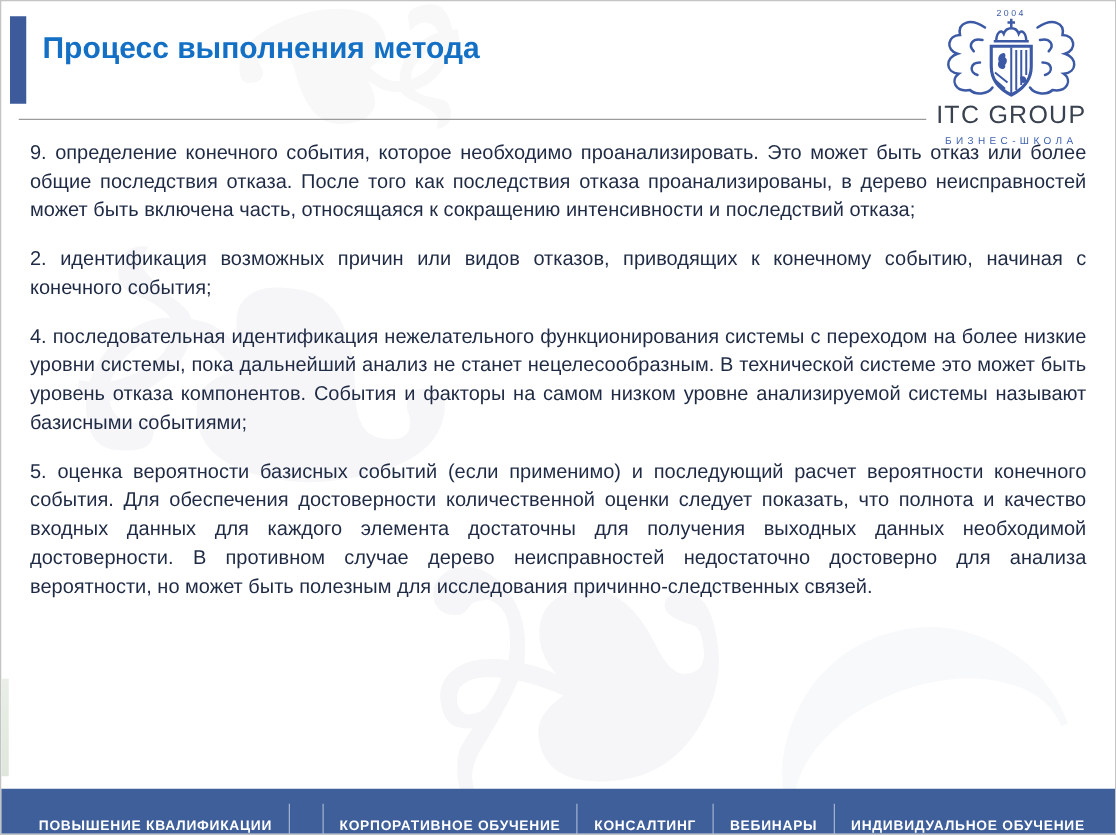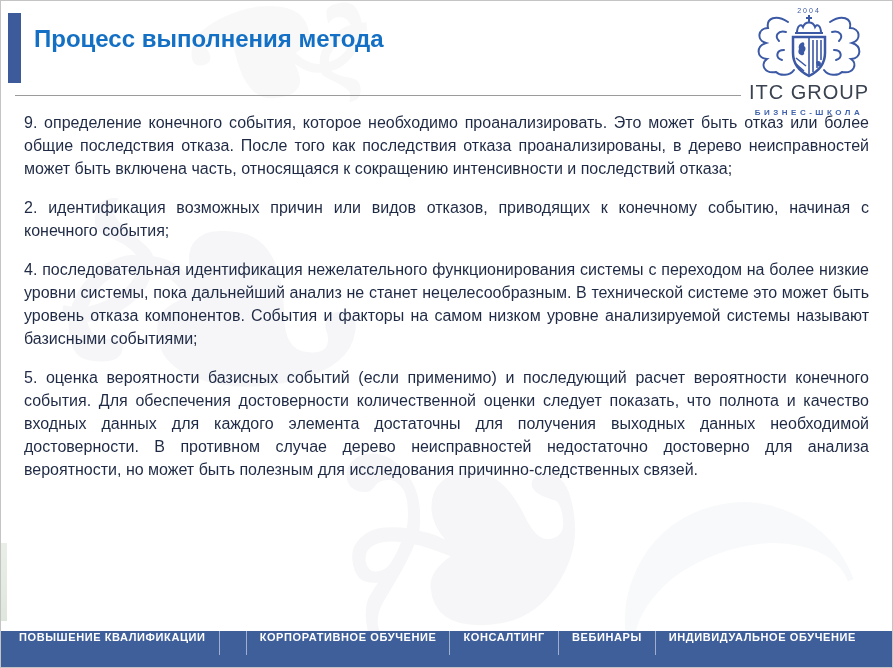--- a/index.html
+++ b/index.html
@@ -65,21 +65,21 @@
   }
   .logo-crest { display: block; margin: 0 auto; }
   .logo-name {
     font-size: 20px;
     color: #3a4250;
     letter-spacing: 1px;
     margin-top: 1px;
     white-space: nowrap;
   }
   .logo-sub {
-    font-size: 8px; font-weight: bold;
+    font-size: 8px; font-weight: normal;
     color: #3f62ae;
     letter-spacing: 3.5px;
     margin-top: 4px;
     white-space: nowrap;
   }
   .content {
     position: absolute; left: 23px; right: 23px; top: 110px;
     z-index: 1;
   }
   .content p {
@@ -87,22 +87,22 @@
     font-size: 16px;
     line-height: 23px;
     color: #1f2a44;
     text-align: justify;
   }
   .content p.intro { text-align: left; }
   .footer-bar {
     position: absolute; left: 0; right: 0; bottom: 0; top: 630px;
     background: #3f5f9b;
     display: flex;
-    align-items: flex-start;
-    padding-left: 18px;
+    align-items: flex-end;
+    padding-left: 30px;
     z-index: 3;
   }
   .footer-item {
     color: #ffffff;
     font-size: 11px;
     font-weight: bold;
     letter-spacing: 0.6px;
     white-space: nowrap;
   }
   .footer-sep {

